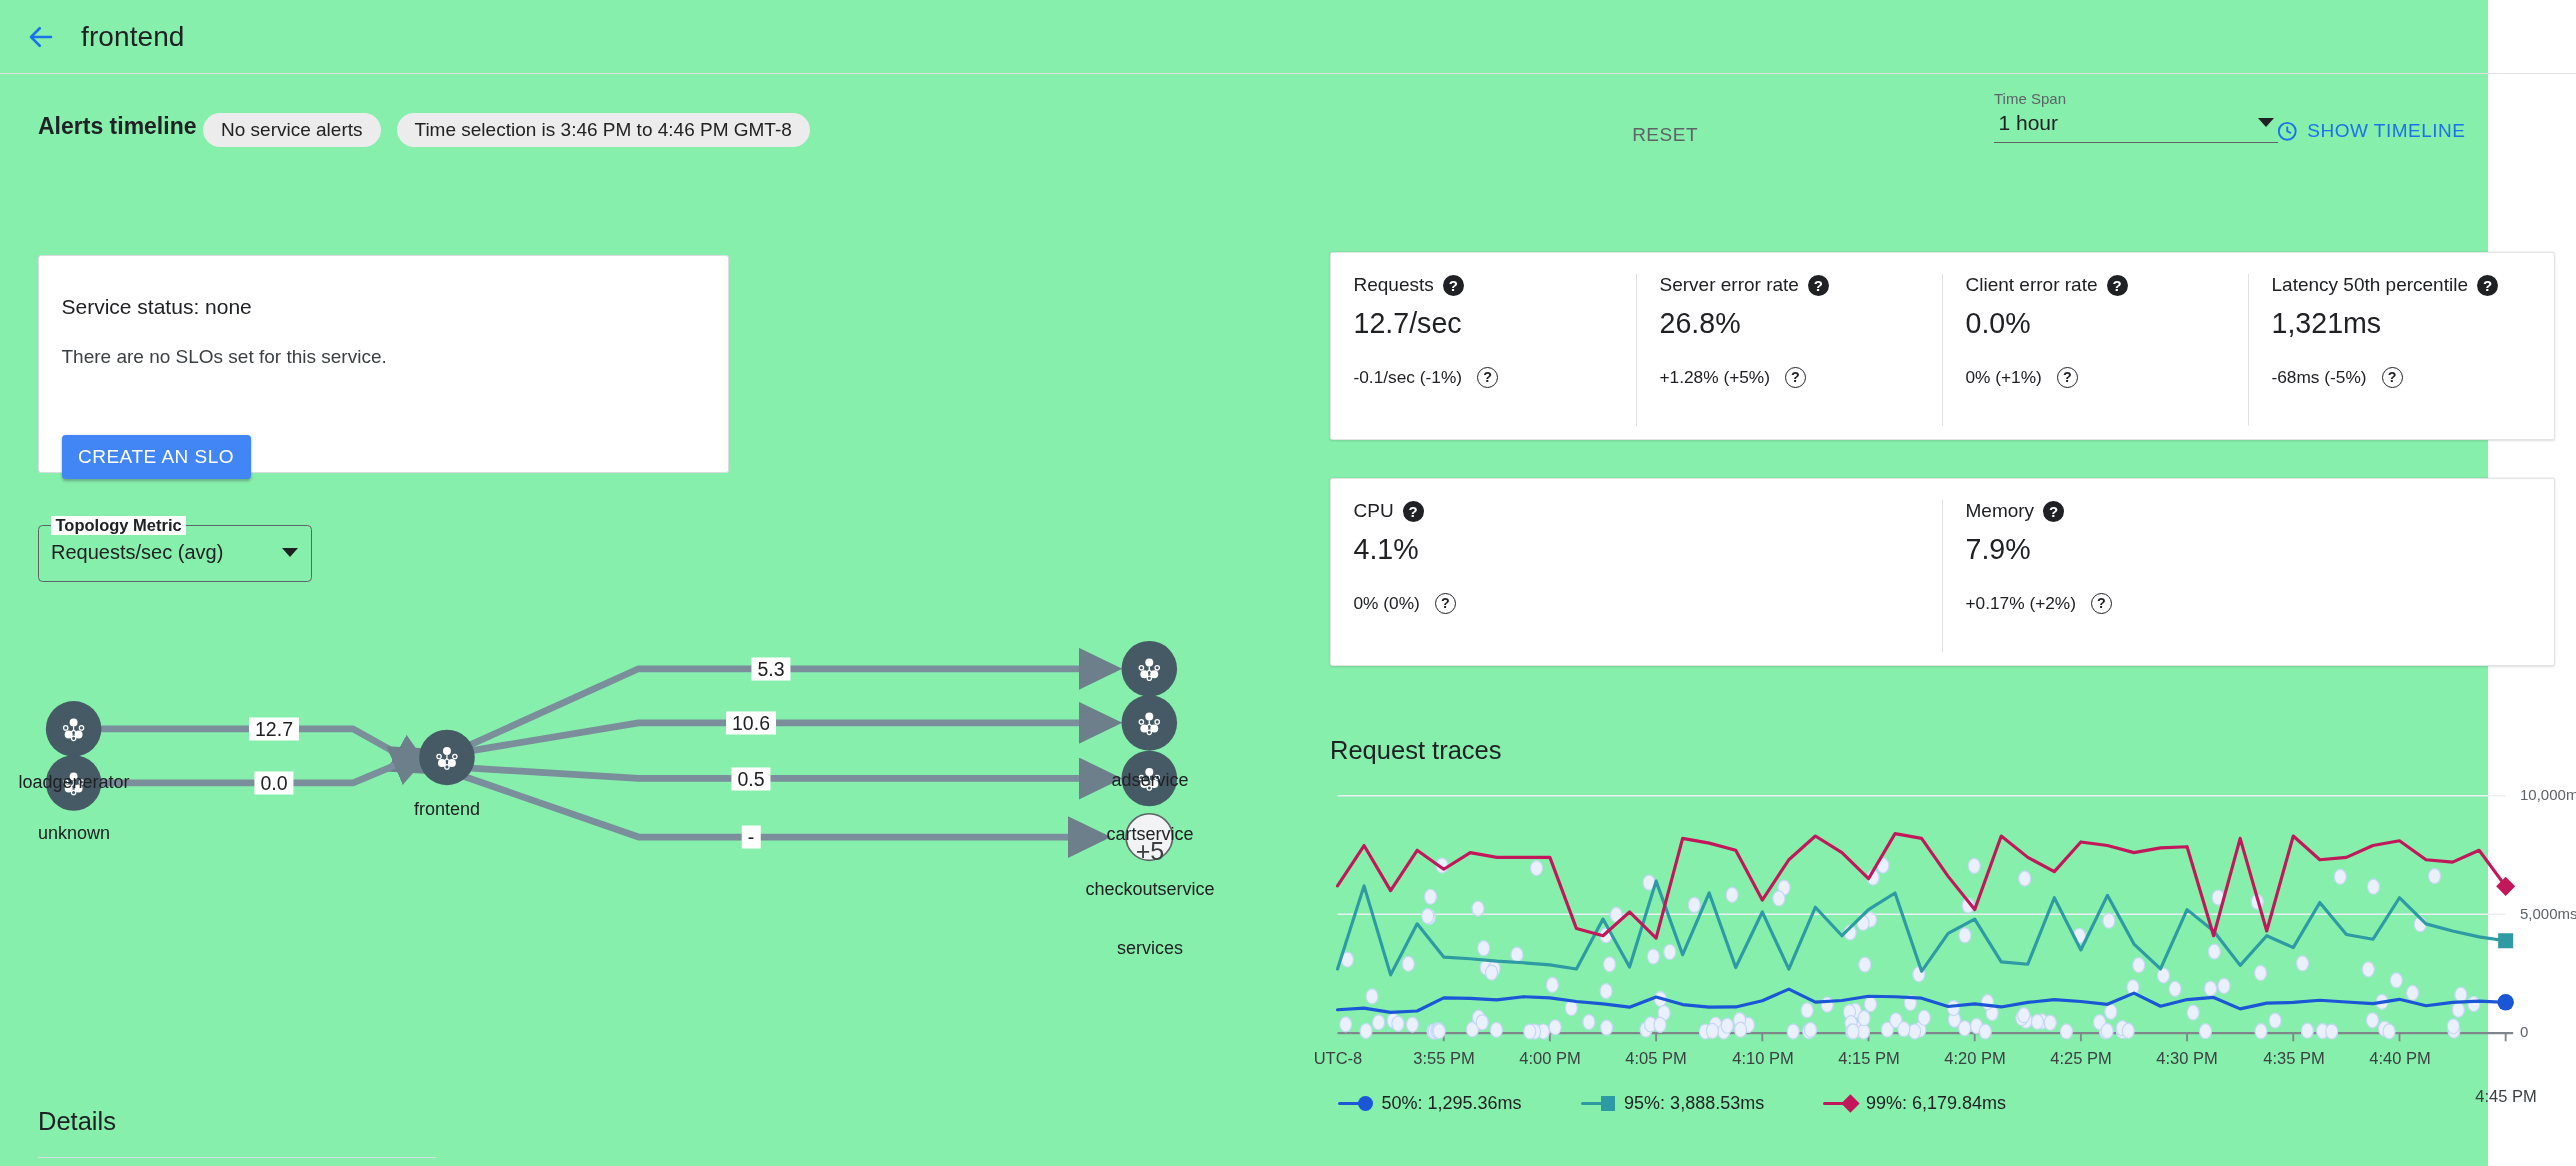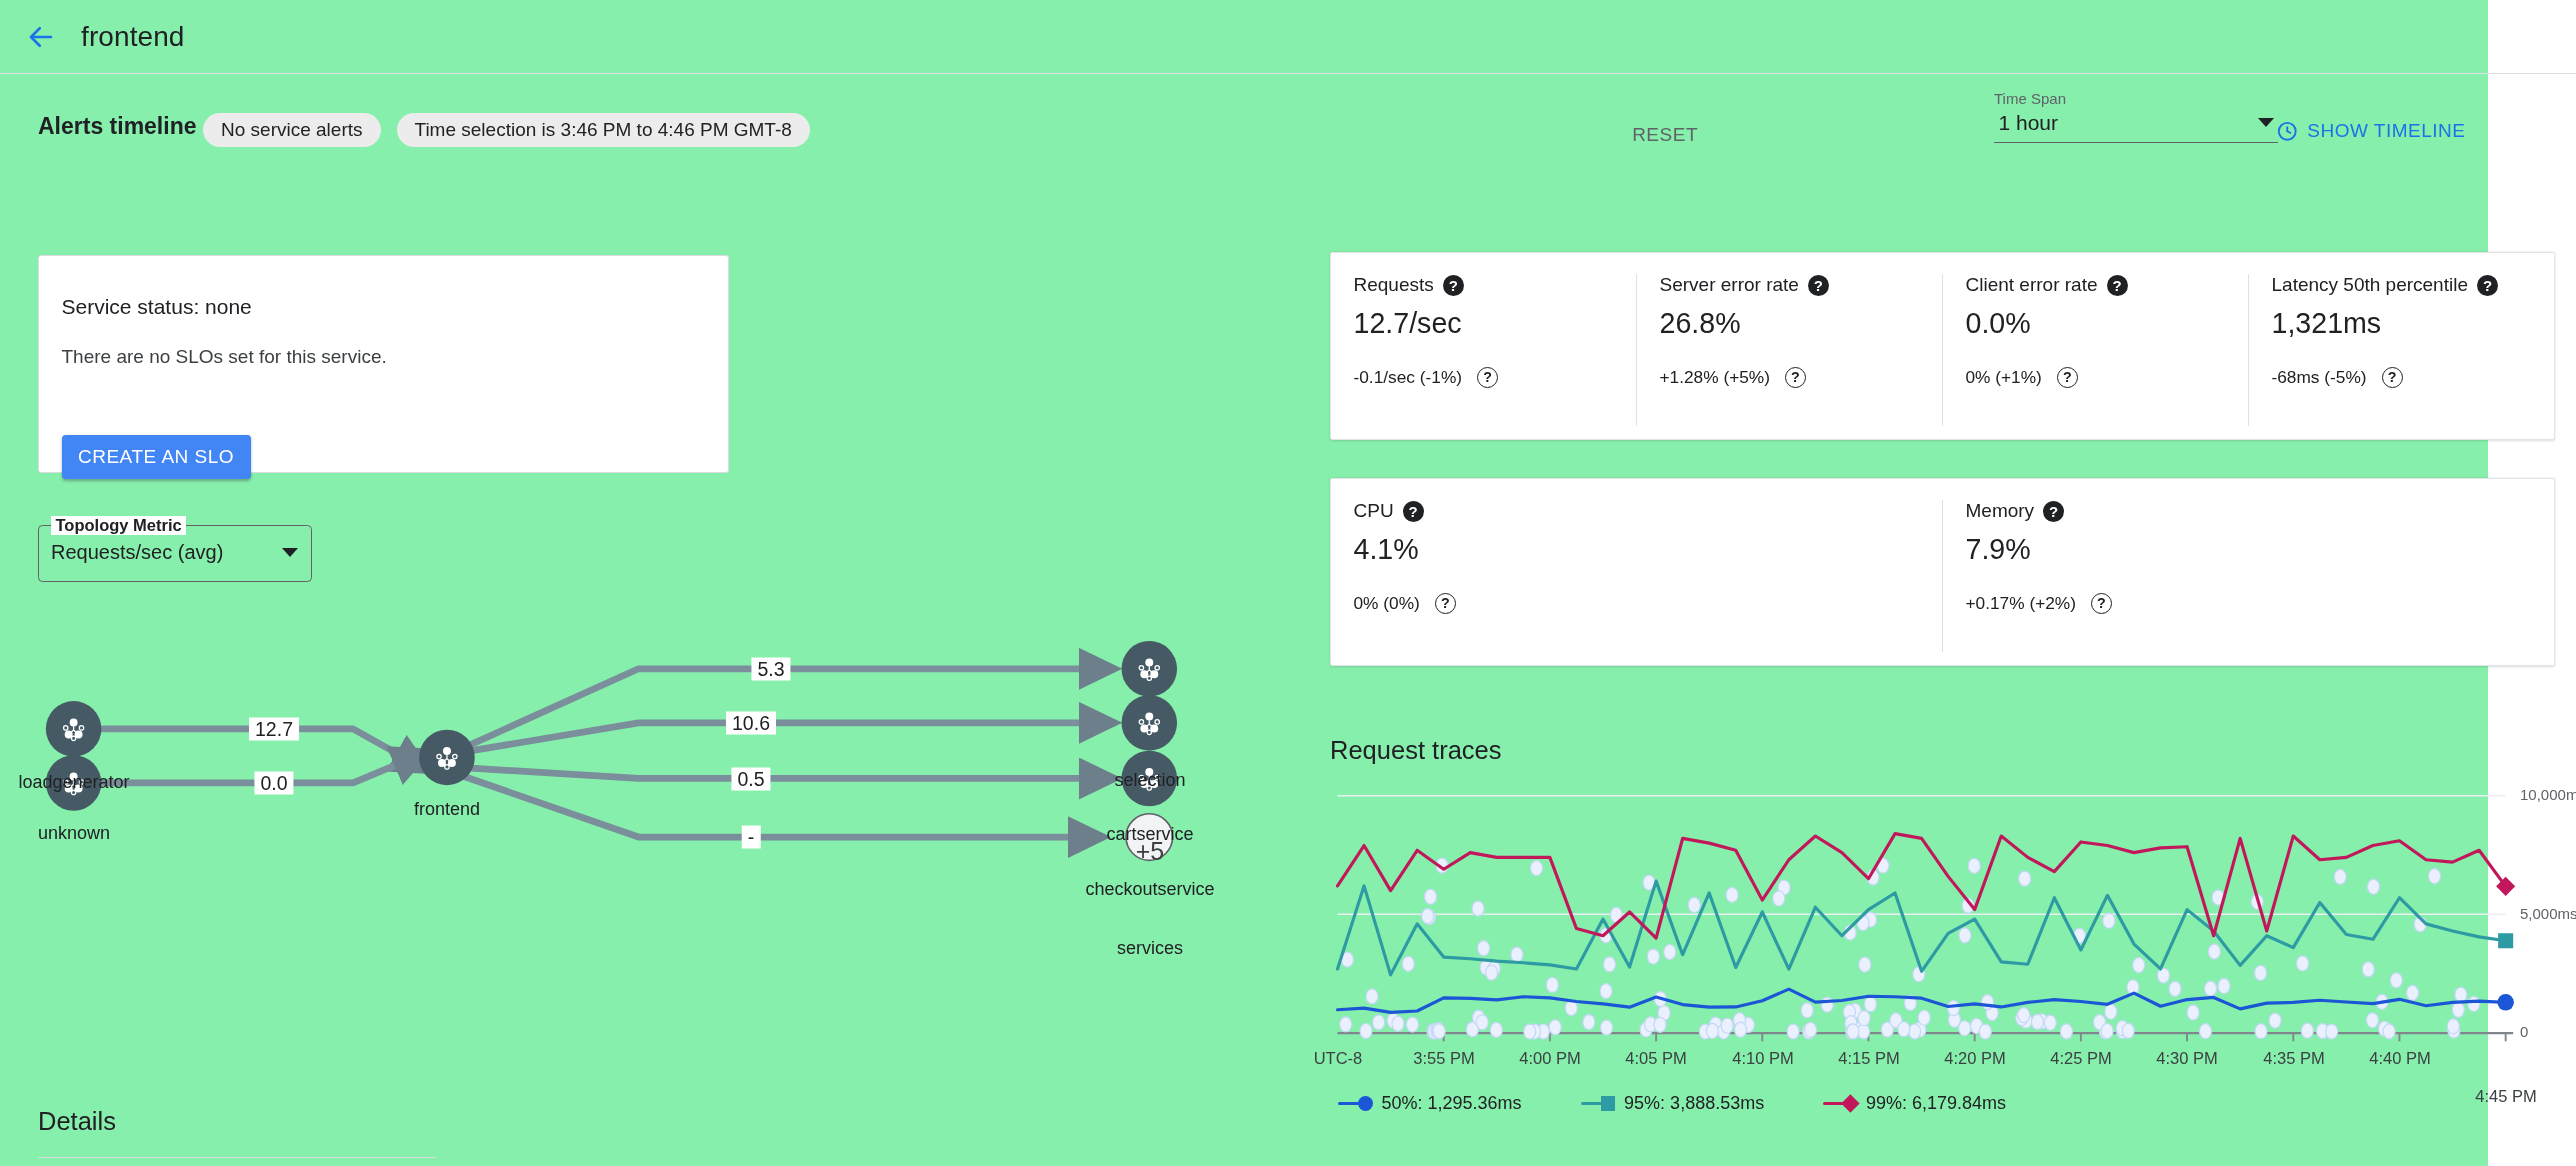--- a/index.html
+++ b/index.html
@@ -267,21 +267,21 @@
         </g>
       </g>
     </svg>
 
     <div class="node-label" style="left:74px;  top:763px-760px;"></div>
   </div>
 
   <div class="node-label" style="left:74px;  top:772px;">loadgenerator</div>
   <div class="node-label" style="left:74px;  top:823px;">unknown</div>
   <div class="node-label" style="left:447px; top:799px;">frontend</div>
-  <div class="node-label" style="left:1150px;top:770px;">selection</div>
+  <div class="node-label" style="left:1150px;top:770px;">adservice</div>
   <div class="node-label" style="left:1150px;top:824px;">cartservice</div>
   <div class="node-label" style="left:1150px;top:879px;">checkoutservice</div>
   <div class="node-label" style="left:1150px;top:938px;">services</div>
   <div style="position:absolute;left:1150px;top:837px;transform:translateX(-50%);font-size:25px;color:#3c4043;">+5</div>
 
   <div class="edge-label" style="left:274px; top:729px;">12.7</div>
   <div class="edge-label" style="left:274px; top:783px;">0.0</div>
   <div class="edge-label" style="left:751px;top:669px;margin-left:20px;">5.3</div>
   <div class="edge-label" style="left:751px;top:723px;">10.6</div>
   <div class="edge-label" style="left:751px;top:779px;">0.5</div>

